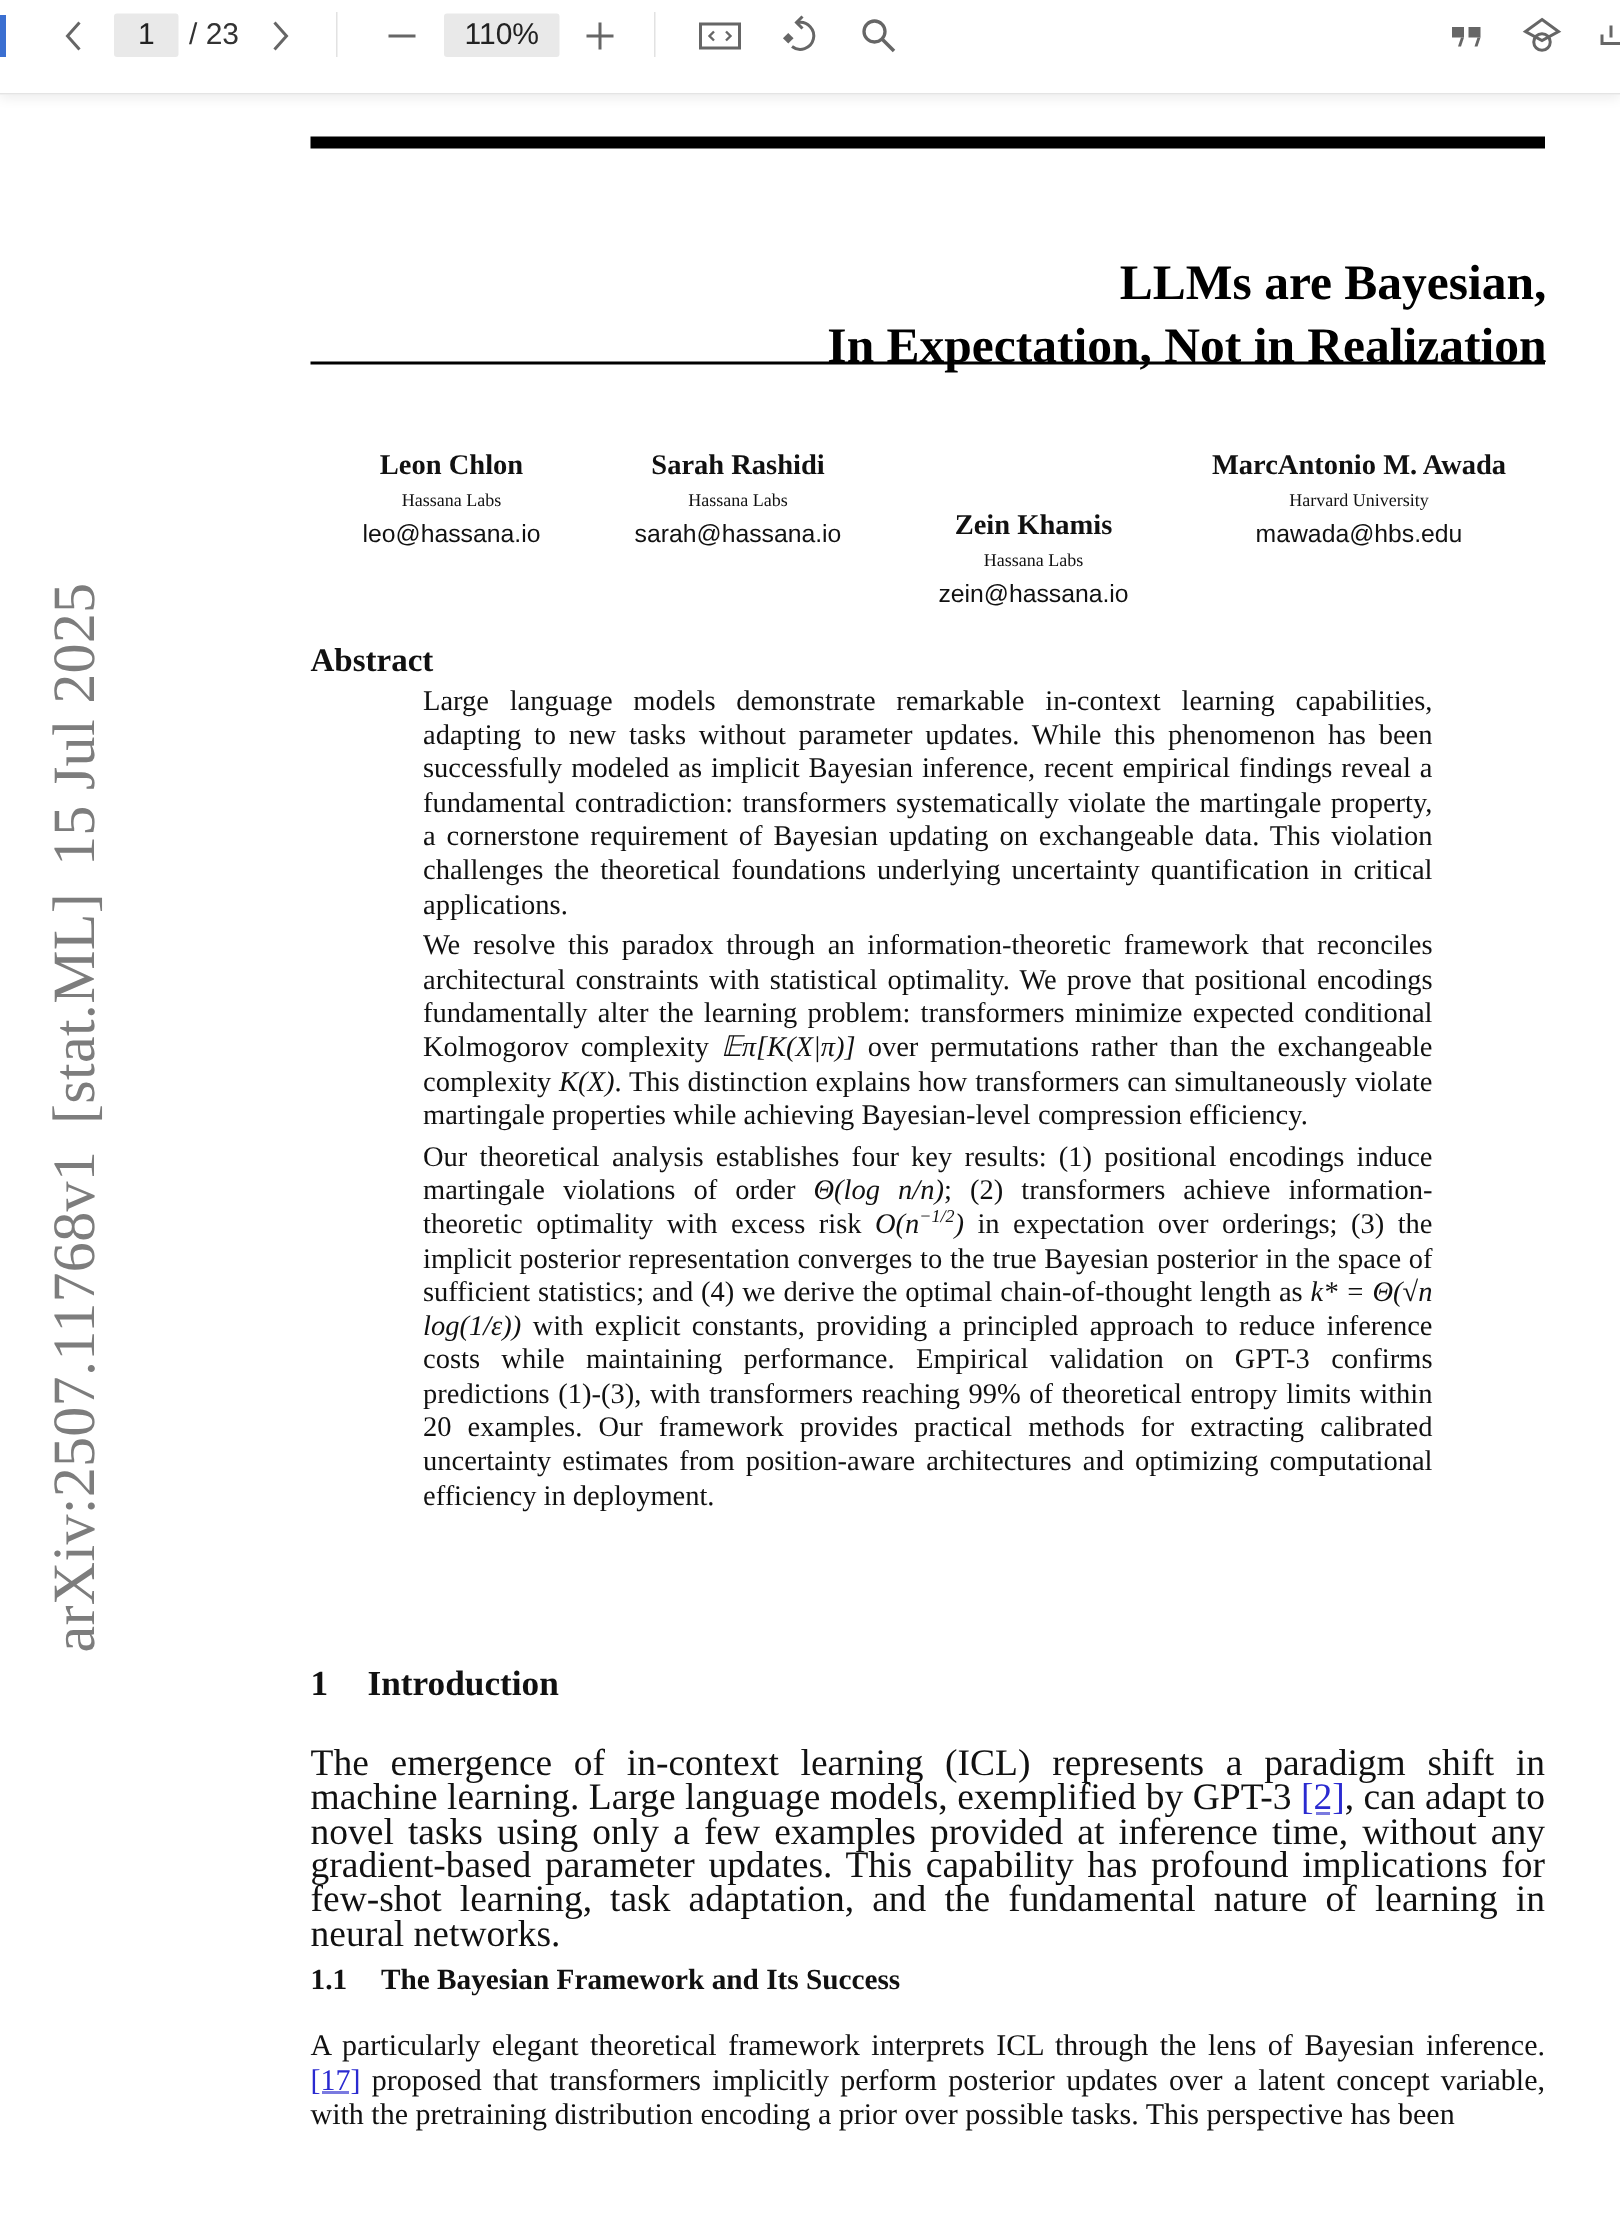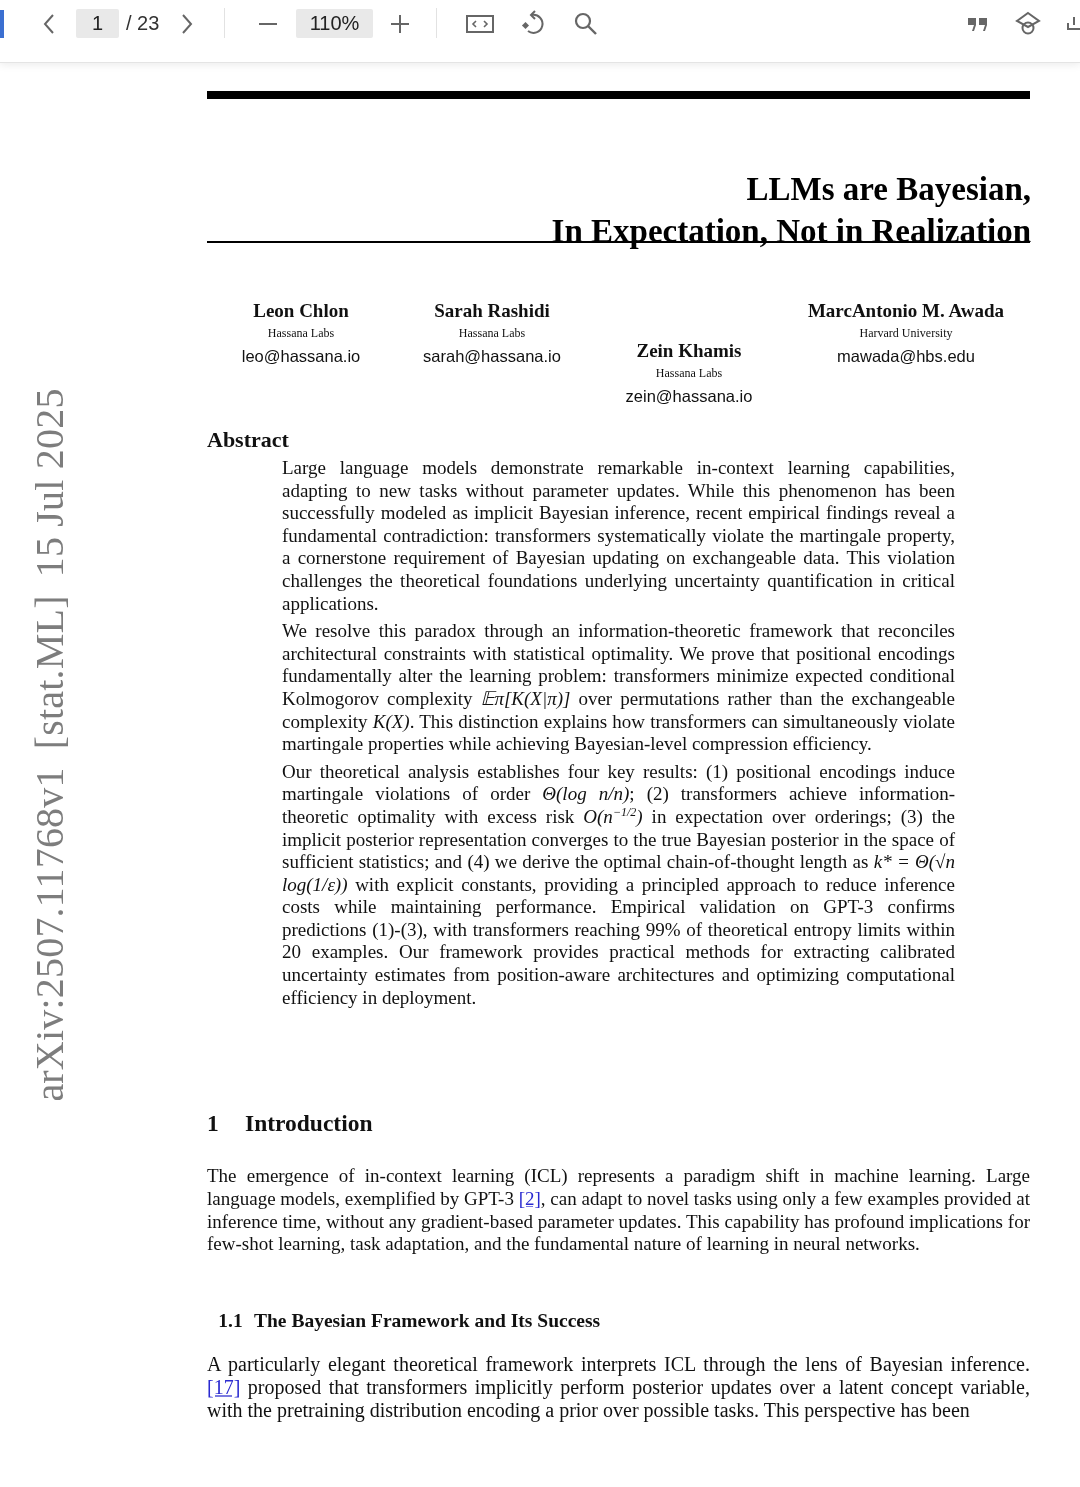--- a/index.html
+++ b/index.html
@@ -62,25 +62,25 @@
   .abstract p { margin: 0 0 5px 0; }
   .math { font-style: italic; }
   sup { font-size: 12px; line-height: 0; }
 
   .section-h {
     position: absolute; left: 207px; top: 1110px; font-weight: bold; font-size: 23.5px;
   }
   .section-h .num { display: inline-block; width: 38px; }
   .intro {
     position: absolute; left: 207px; top: 1165px; width: 823px;
-    font-size: 19px; line-height: 22.8px; text-align: justify;
+    font-size: 25px; line-height: 22.8px; text-align: justify;
   }
   .intro p { margin: 0; }
   .sub-h { position: absolute; left: 207px; top: 1310px; font-weight: bold; font-size: 19.5px; }
-  .sub-h .num { display: inline-block; width: 47px; text-align: center; }
+  .sub-h .num { display: inline-block; width: 47px; }
   .intro2 {
     position: absolute; left: 207px; top: 1353px; width: 823px;
     font-size: 20px; line-height: 22.8px; text-align: justify;
   }
   .intro2 p { margin: 0; }
   .cite { color: #2a2ad0; text-decoration: underline; text-decoration-color: #7a7ae0; cursor: pointer; }
 </style>
 </head>
 <body>
 

